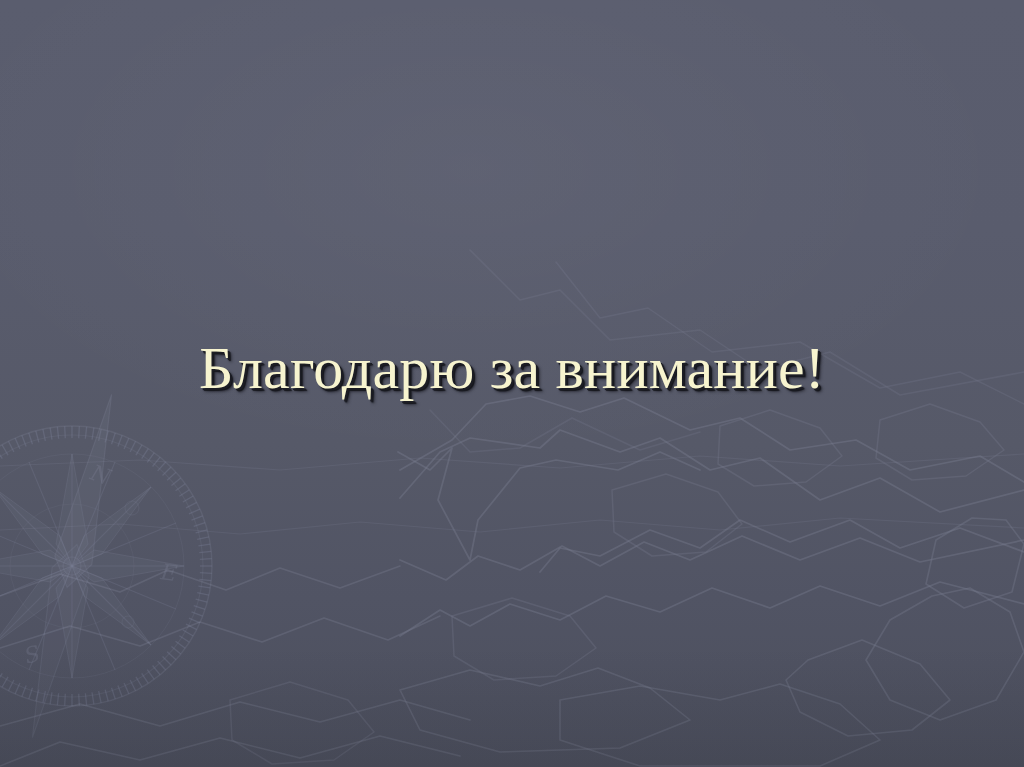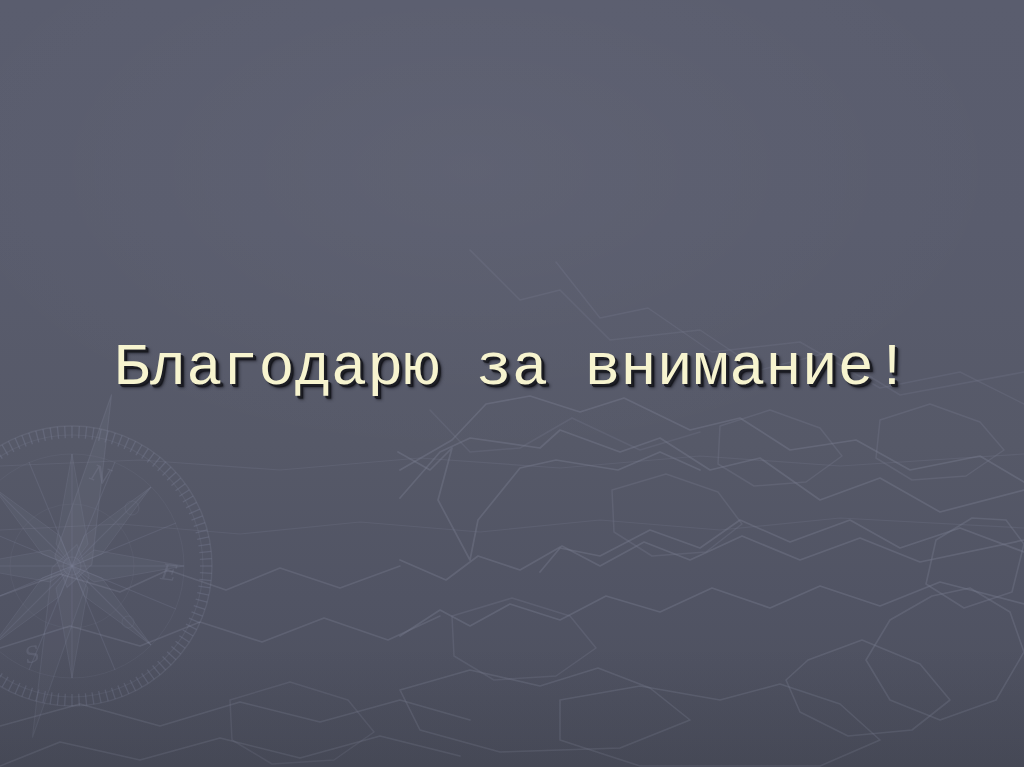--- a/index.html
+++ b/index.html
@@ -69,21 +69,21 @@
     left: 0;
     right: 0;
     top: 336px;
     text-align: center;
     pointer-events: none;
   }
   .slide-title {
     display: inline-block;
     margin: 0;
     padding: 0;
-    font-family: Liberation Mono, monospace;
+    font-family: Liberation Serif, serif;
     font-size: 60px;
     font-weight: 400;
     line-height: 1.08;
     letter-spacing: 0.2px;
     color: #f7f4cf;
     text-shadow:
        2px 2px 0   #1c1d24,
        3px 3px 1px rgba(18,19,25,0.92),
        4px 4px 3px rgba(18,19,25,0.55);
     white-space: nowrap;

